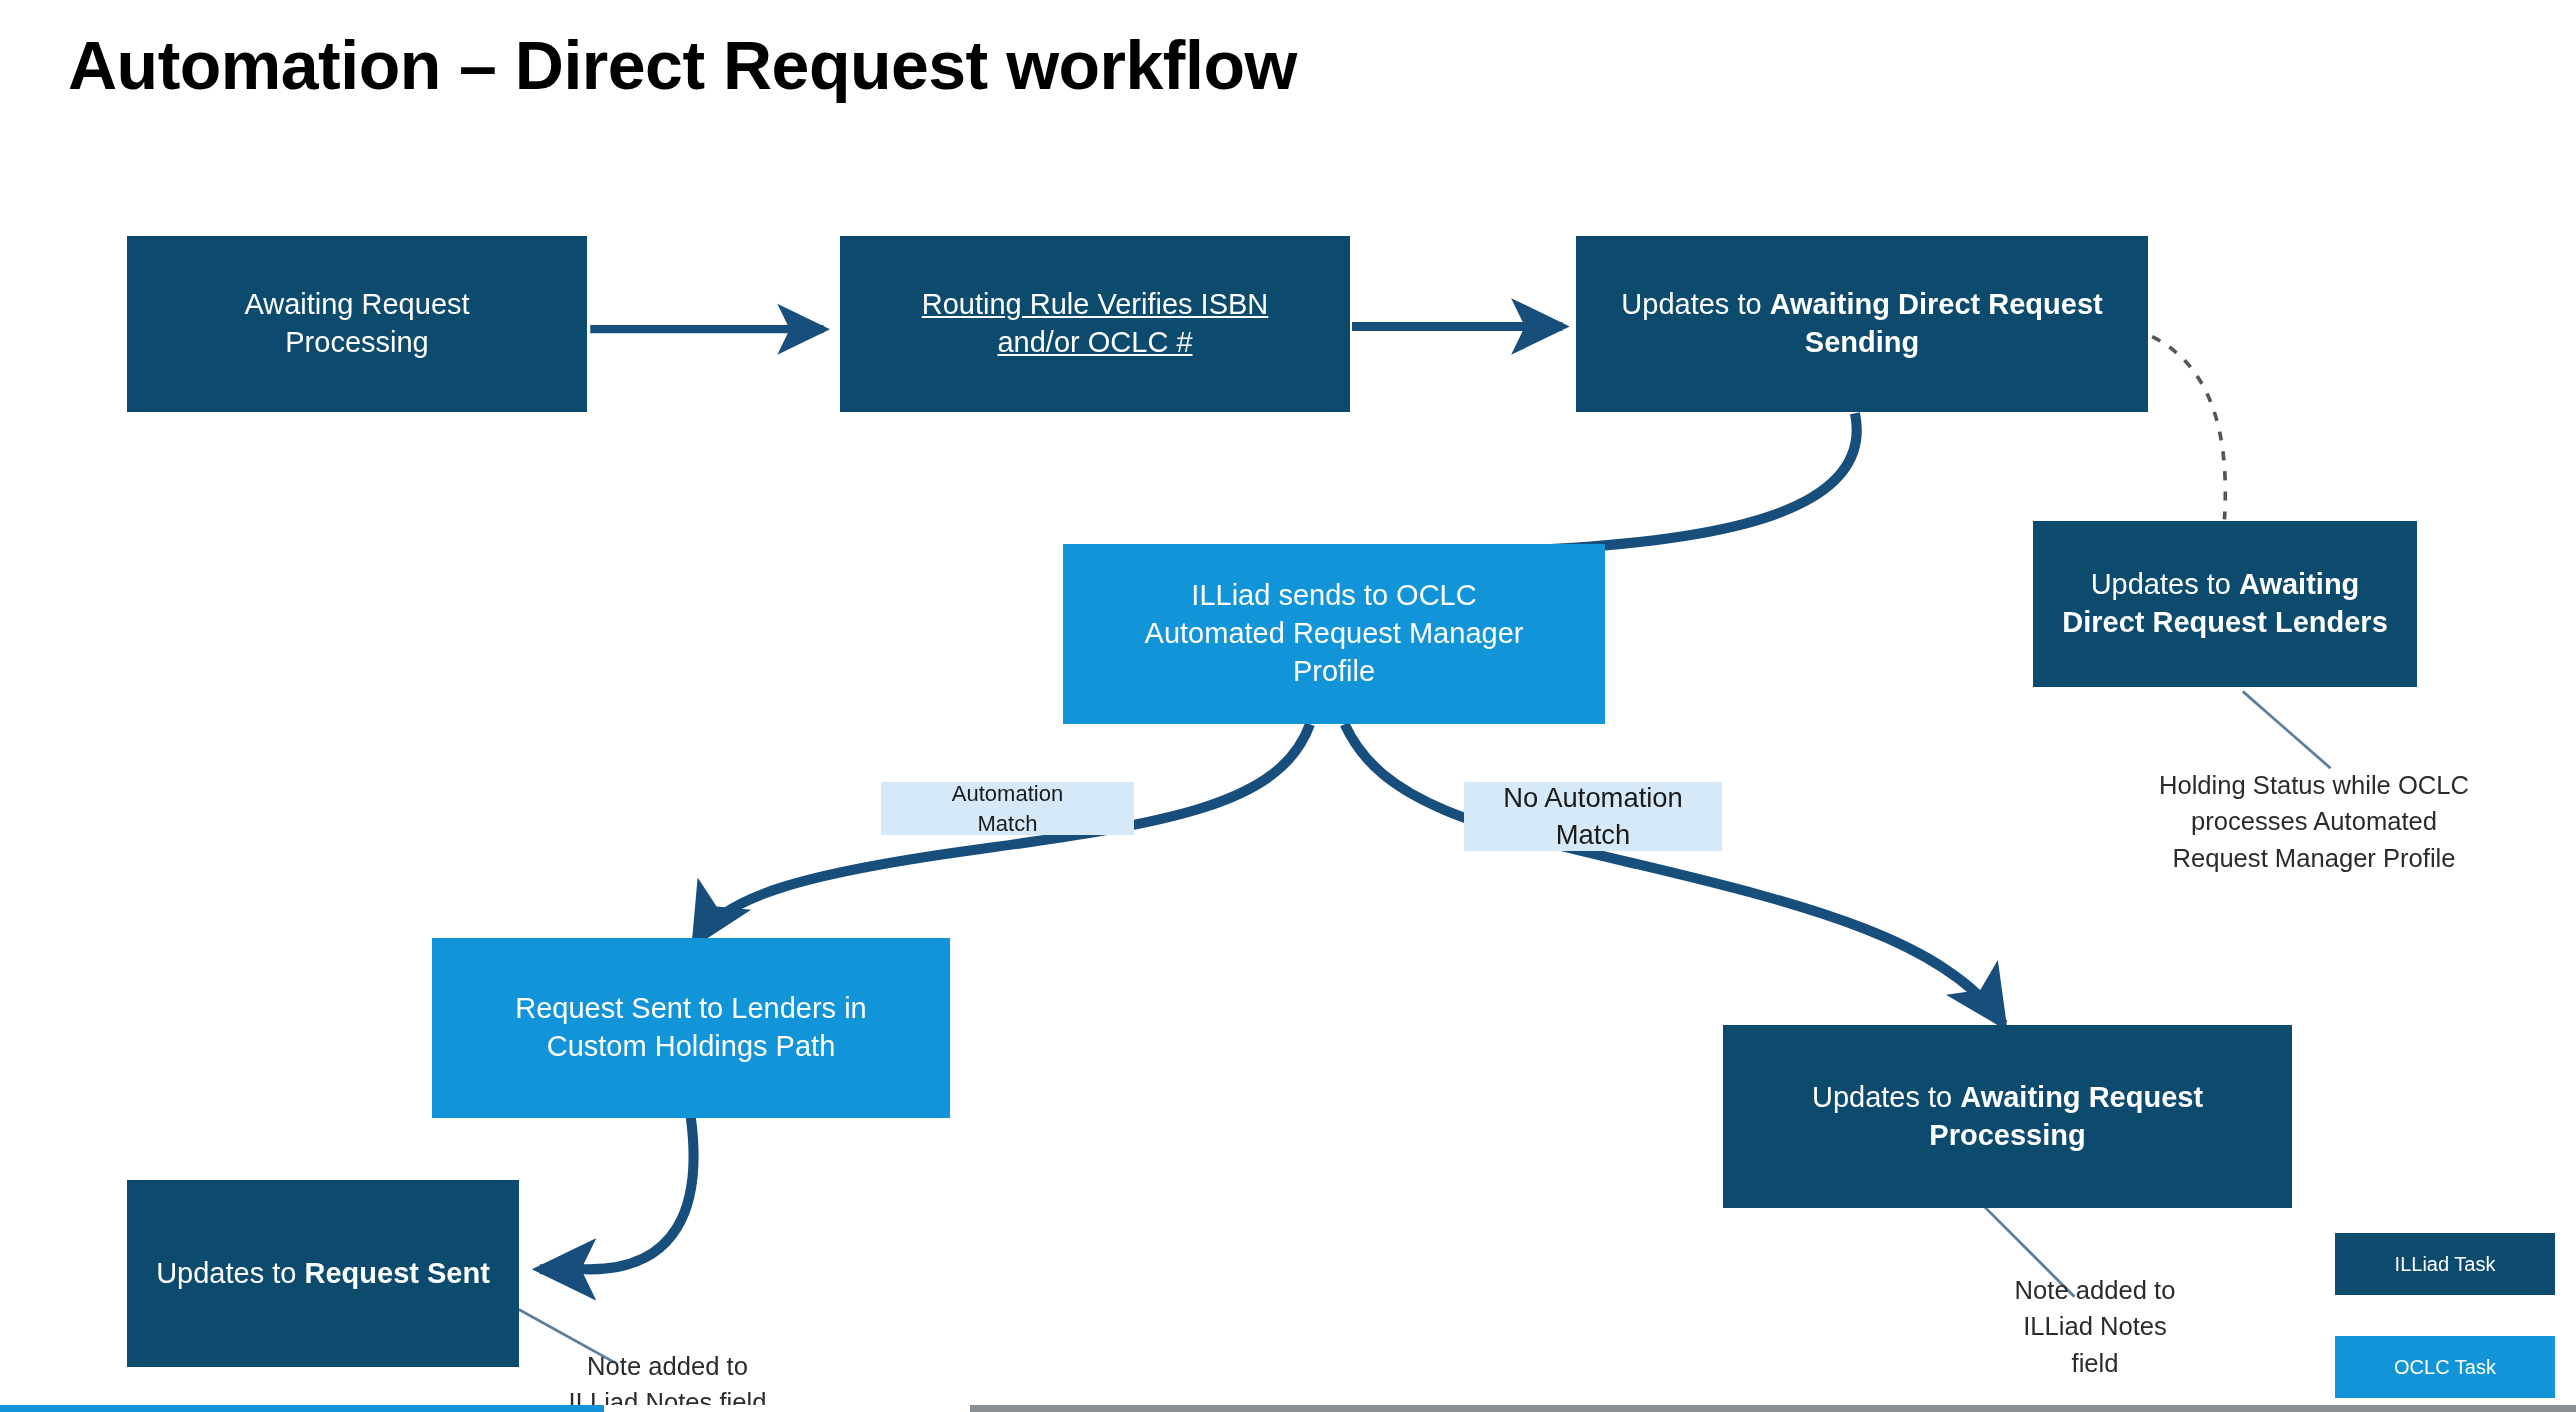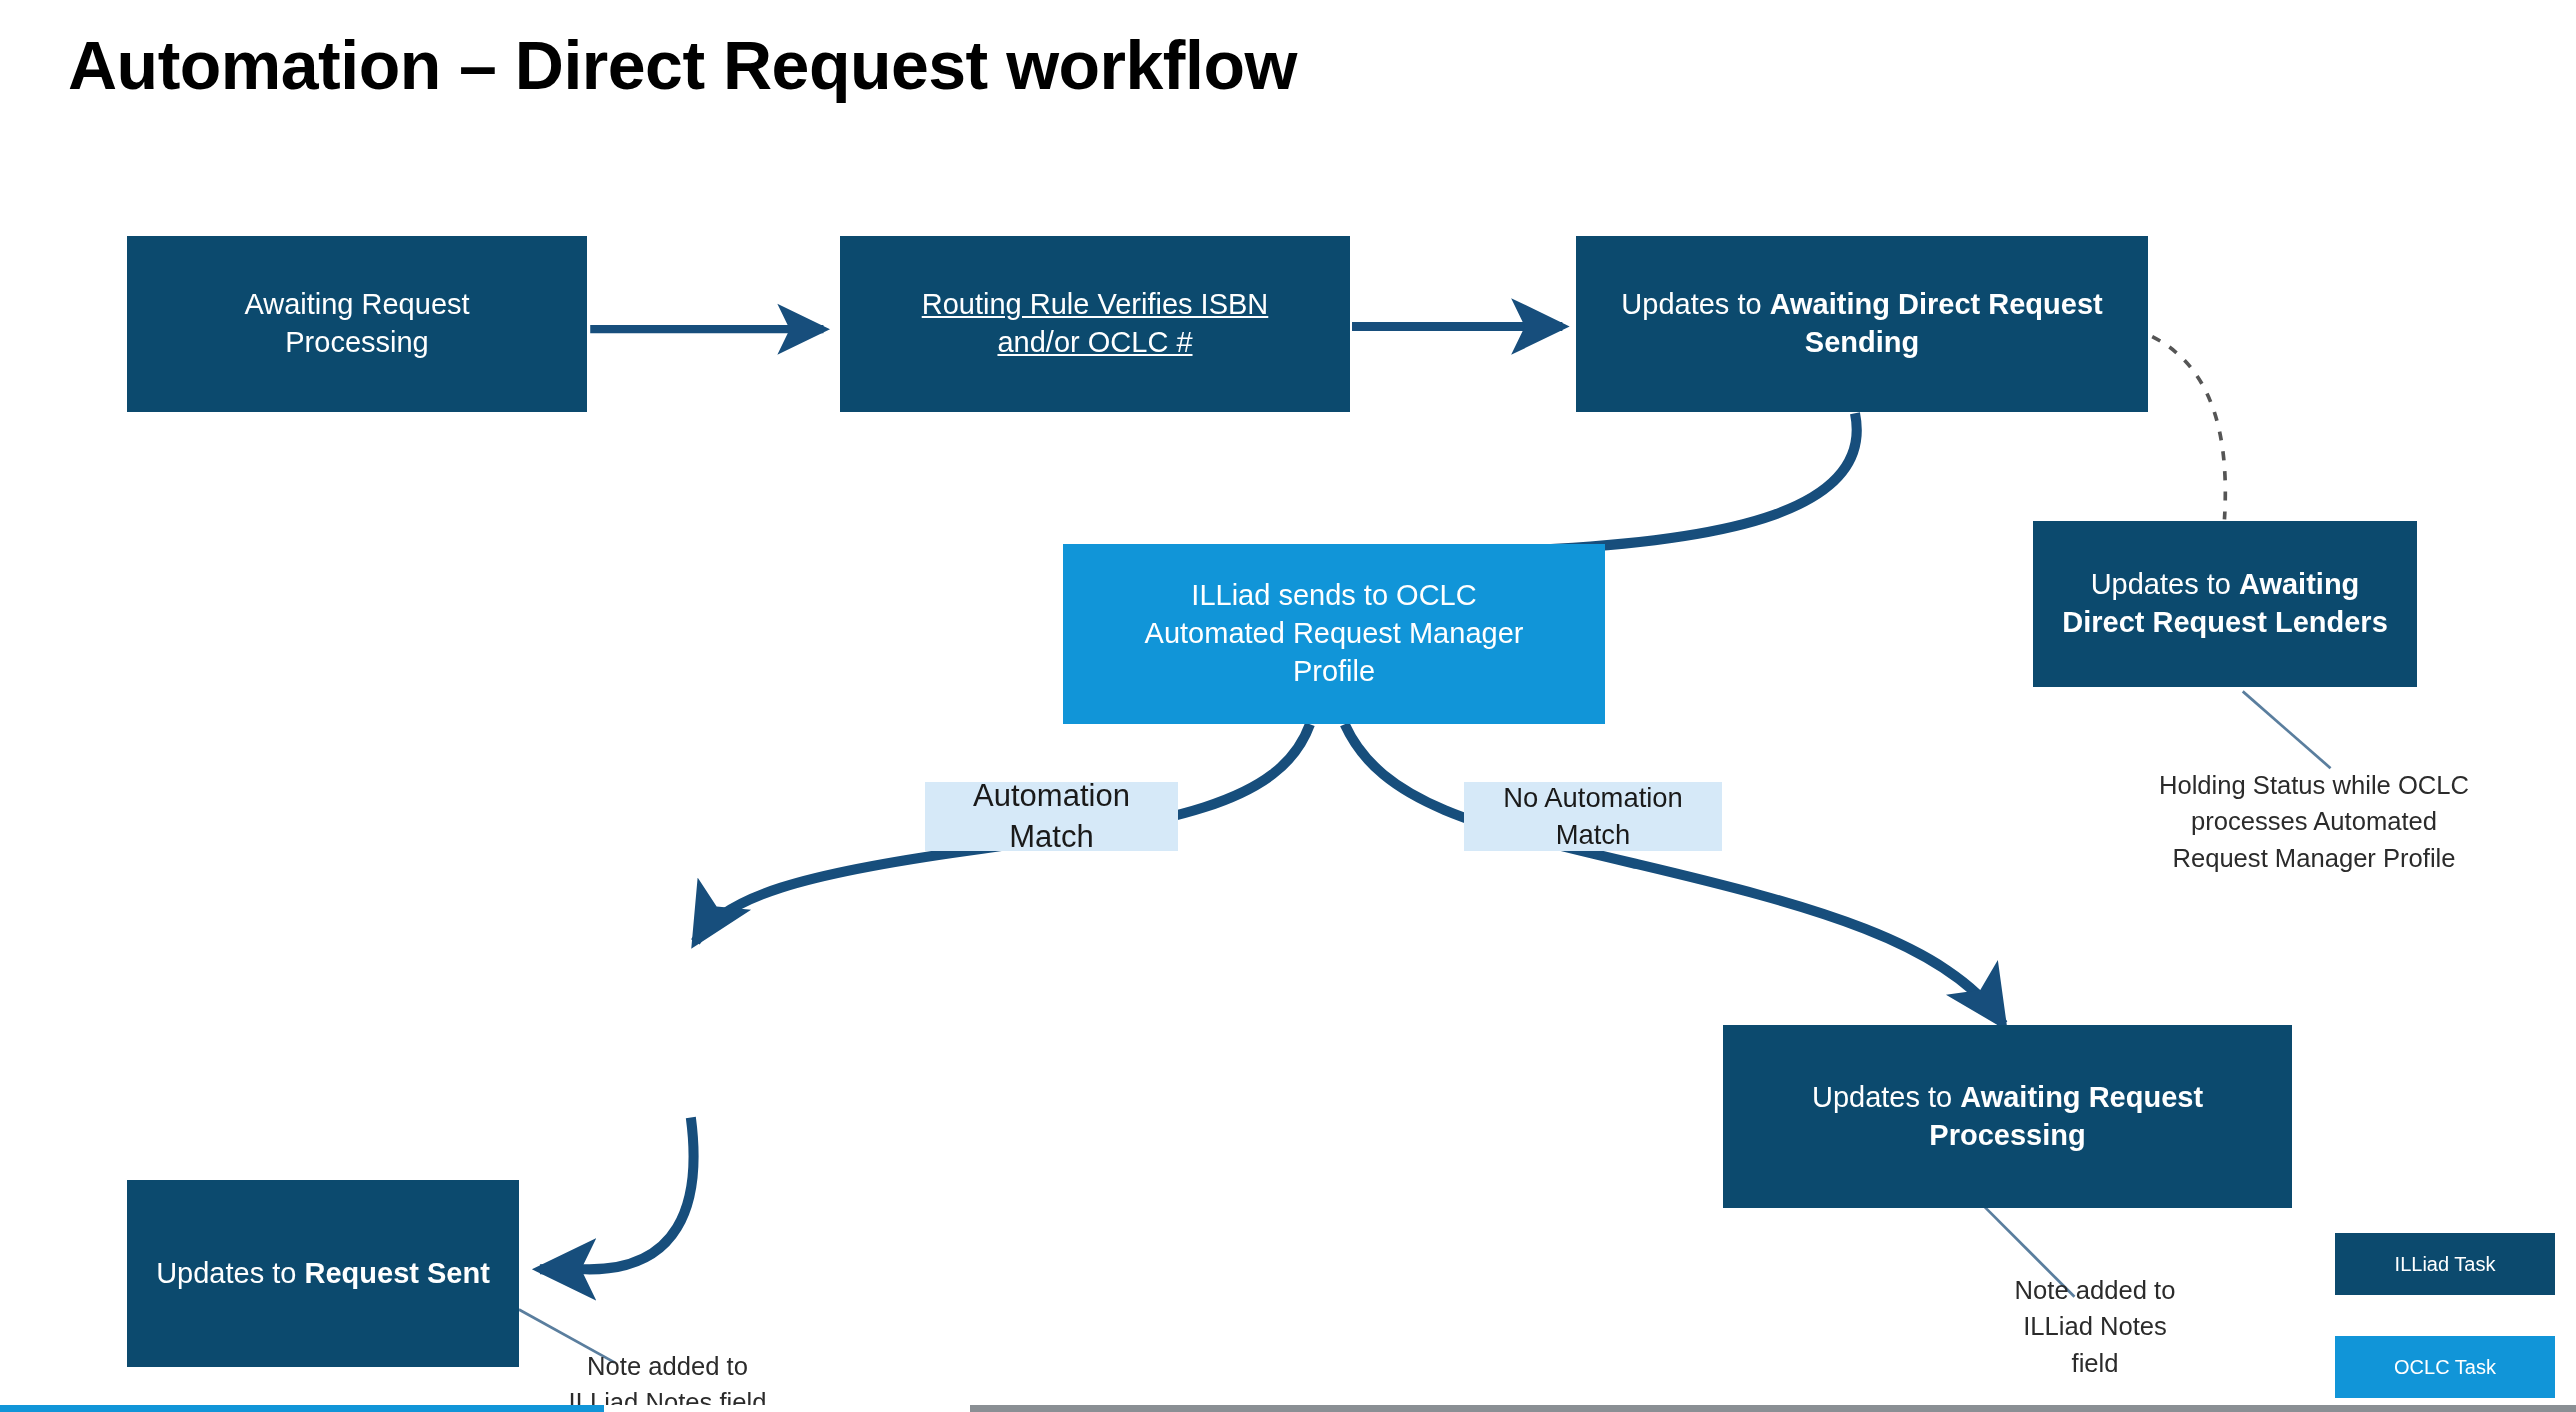--- a/index.html
+++ b/index.html
@@ -156,34 +156,40 @@
   </div>
 
   <div class="node oclc" style="left:1063px; top:544px; width:542px; height:180px; font-size:29px;">
     <span class="txt">
       <span>ILLiad sends to OCLC</span><br>
       <span>Automated Request Manager</span><br>
       <span>Profile</span>
     </span>
   </div>
 
+  <div class="node oclc" style="left:432px; top:938px; width:518px; height:180px; font-size:29px;">
+    <span class="txt">
+      <span>Request Sent to Lenders in</span><br>
+      <span>Custom Holdings Path</span>
+    </span>
+  </div>
 
   <div class="node illiad" style="left:127px; top:1180px; width:392px; height:187px; font-size:29px;">
     <span class="txt">
       <span>Updates to </span><b>Request Sent</b>
     </span>
   </div>
 
   <div class="node illiad" style="left:1723px; top:1025px; width:569px; height:183px; font-size:29px;">
     <span class="txt">
       <span>Updates to </span><b>Awaiting Request Processing</b>
     </span>
   </div>
 
-  <div class="label-box" style="left:881px; top:782px; width:253px; height:69px; font-size:31px;margin-left:44px;">
+  <div class="label-box" style="left:881px; top:782px; width:253px; height:53px; font-size:22px;">
     <span style="white-space: pre-line;">Automation
 Match</span>
   </div>
 
   <div class="label-box" style="left:1464px; top:782px; width:258px; height:69px; font-size:27.4px;">
     <span style="white-space: pre-line;">No Automation
 Match</span>
   </div>
 
   <div class="annotation" style="left:2131px; top:767px; width:366px;">Holding Status while OCLC

